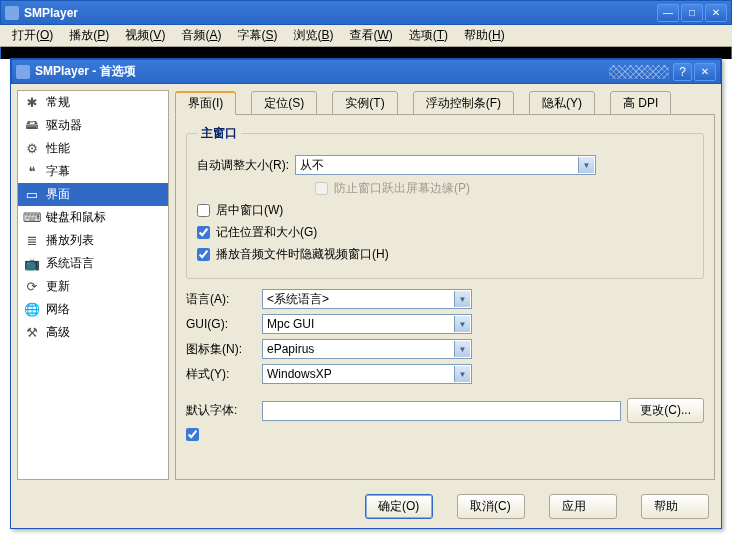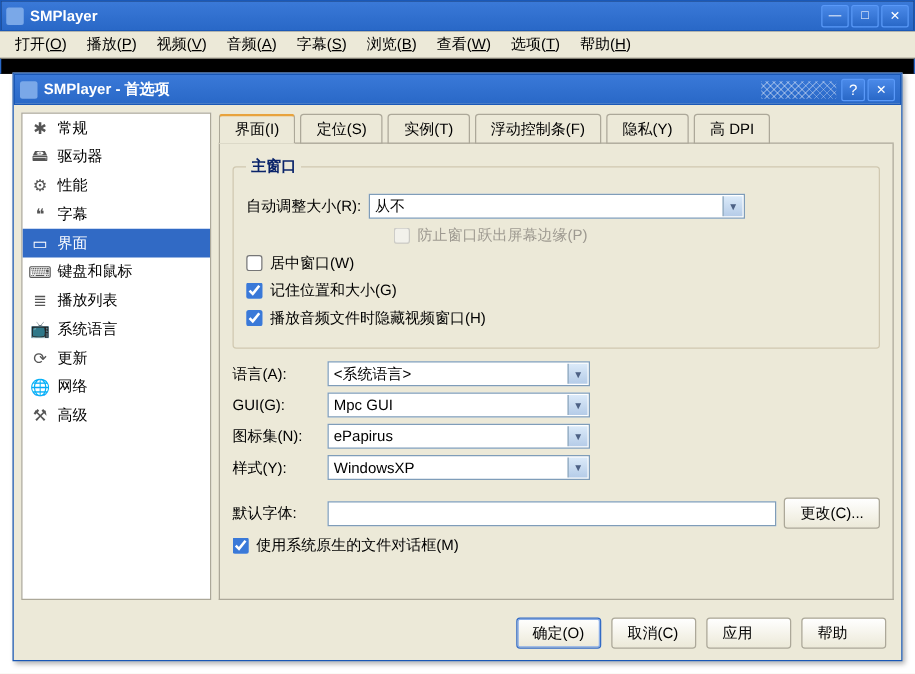--- a/index.html
+++ b/index.html
@@ -22,37 +22,37 @@
 .help-btn { width: 19px; height: 18px; background: linear-gradient(to bottom, #4a89e8, #2968c7); border: 1px solid #5a99f8; border-radius: 2px; color: #fff; display: flex; align-items: center; justify-content: center; margin-right: 2px; cursor: pointer; }
 
 .dialog-body { display: flex; height: 402px; padding: 6px; gap: 6px; }
 .sidebar { width: 152px; border: 1px solid #aca899; background: #fff; overflow: hidden; }
 .side-item { display: flex; align-items: center; padding: 3px 6px; gap: 6px; cursor: pointer; }
 .side-item.selected { background: #316ac5; color: #fff; }
 .side-icon { width: 16px; height: 16px; display: flex; align-items: center; justify-content: center; font-size: 13px; color: #555; }
 .side-item.selected .side-icon { color: #fff; }
 
 .content { flex: 1; display: flex; flex-direction: column; }
-.tabs { display: flex; gap: 4px; border-bottom: 1px solid #aca899; position: relative; }
+.tabs { display: flex; gap: 15px; border-bottom: 1px solid #aca899; position: relative; }
 .tab { border: 1px solid #aca899; background: #ece9d8; padding: 3px 12px 2px; border-top-left-radius: 3px; border-top-right-radius: 3px; cursor: pointer; position: relative; top: 1px; border-bottom: 1px solid #aca899; }
 .tab.active { border-top: 2px solid #e8a33d; border-bottom: 1px solid #ece9d8; padding-top: 2px; background: #ece9d8; }
 .tab-panel { border: 1px solid #aca899; border-top: none; padding: 10px; flex: 1; background: #ece9d8; }
 
 fieldset { border: 1px solid #d0c8b0; border-radius: 3px; padding: 8px 10px 10px; margin-bottom: 10px; }
 legend { color: #0a246a; padding: 0 4px; font-weight: bold; }
 .row { display: flex; align-items: center; margin: 5px 0; gap: 6px; }
 .label-col { width: 70px; }
 select, .combo { border: 1px solid #7f9db9; background: #fff; height: 20px; padding: 0 4px; display: flex; align-items: center; justify-content: space-between; cursor: pointer; }
 .combo { position: relative; }
 .combo-arrow { width: 16px; height: 16px; background: linear-gradient(to bottom,#dbeaf9,#b5cce8); border-left: 1px solid #7f9db9; display: flex; align-items: center; justify-content: center; font-size: 8px; color: #4d6185; position: absolute; right: 1px; top: 1px; }
 input[type=checkbox] { width: 13px; height: 13px; accent-color: #3a79d8; }
 input[type=text] { border: 1px solid #7f9db9; background: #fff; height: 20px; padding: 0 4px; }
 .btn { border: 1px solid #aca899; background: linear-gradient(to bottom,#fff,#ece9d8); padding: 3px 12px; border-radius: 3px; cursor: pointer; min-width: 68px; text-align: left; }
 .btn.default { border: 1px solid #316ac5; box-shadow: 0 0 0 1px #89ade8 inset; }
-.dialog-footer { display: flex; justify-content: flex-end; gap: 8px; padding: 8px 12px; }
+.dialog-footer { display: flex; justify-content: flex-end; gap: 24px; padding: 8px 12px; }
 .disabled { color: #9e9a91; }
 </style>
 </head>
 <body>
 
 <div class="main-window">
   <div class="titlebar">
     <div class="icon"></div>
     <div class="titlebar-text">SMPlayer</div>
     <div class="win-controls">
@@ -196,21 +196,20 @@
           </div>
         </div>
 
         <div class="row" style="margin-top:14px">
           <span class="label-col">默认字体:</span>
           <input type="text" style="flex: 1 1 0%;" value="">
           <div class="btn">更改(C)...</div>
         </div>
         <div class="row">
           <input type="checkbox" checked="" style="">
-          <span>使用系统原生的文件对话框(M)</span>
         </div>
       </div>
     </div>
   </div>
   <div class="dialog-footer">
     <div class="btn default">确定(O)</div>
     <div class="btn">取消(C)</div>
     <div class="btn">应用</div>
     <div class="btn">帮助</div>
   </div>

